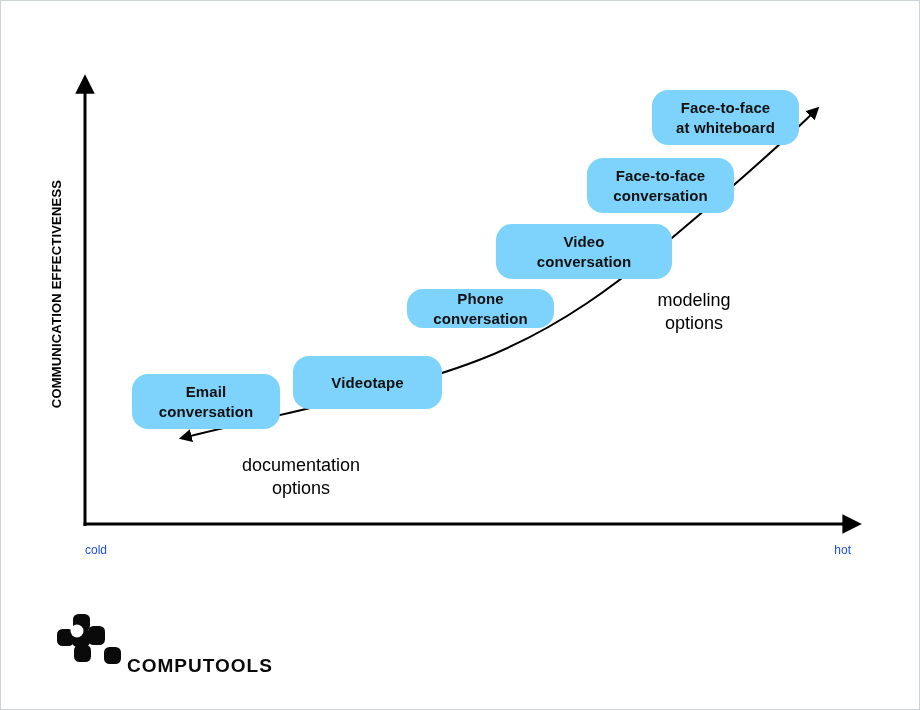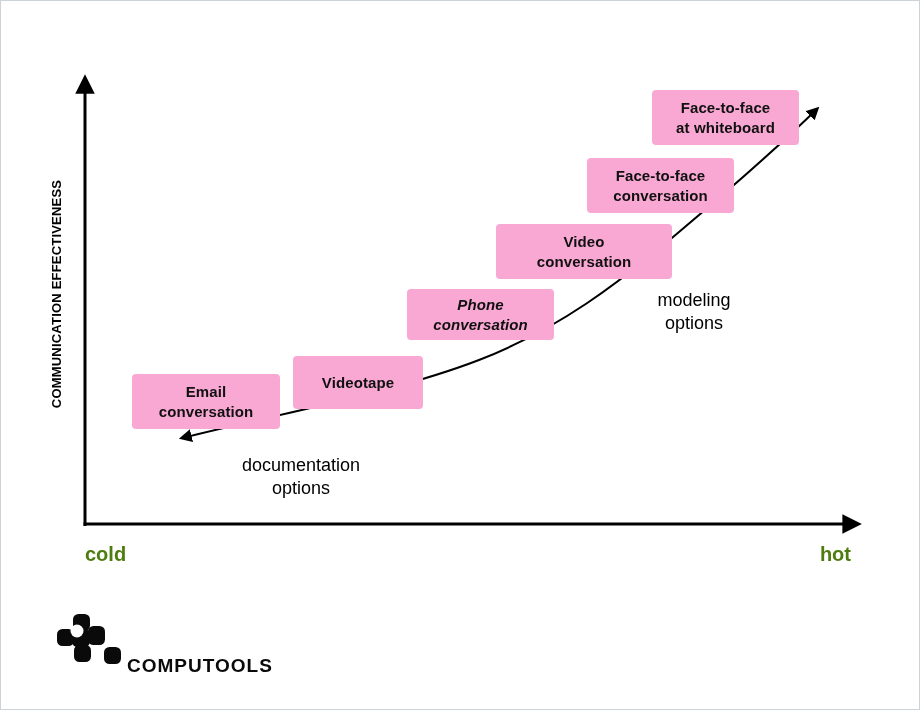--- a/index.html
+++ b/index.html
@@ -18,22 +18,22 @@
   }
   svg.layer {
     position: absolute;
     left: 0;
     top: 0;
     width: 920px;
     height: 710px;
   }
   .node {
     position: absolute;
-    background: #f9a8d4;
-    border-radius: 4px;
+    background: #7dd3fc;
+    border-radius: 16px;
     display: flex;
     align-items: center;
     justify-content: center;
     text-align: center;
   }
   .node-label {
     font-size: 15px;
     font-weight: 700;
     color: #101010;
     line-height: 1.28;
@@ -61,23 +61,23 @@
     height: 16px;
     text-align: center;
     transform: rotate(-90deg);
   }
   .axis-label-x {
     width: 600px;
     text-align: center;
   }
   .tick-label {
     position: absolute;
-    font-size: 20px;
-    font-weight: 700;
-    color: #4d7c0f;
+    font-size: 12px;
+    font-weight: 400;
+    color: #1d4ed8;
   }
   .tick-hot { width: 60px; text-align: right; }
   .logo-text {
     position: absolute;
     left: 126px;
     top: 637px;
     font-size: 19px;
     font-weight: 700;
     color: #0a0a0a;
     letter-spacing: 1px;
@@ -110,24 +110,24 @@
 
   <div class="annotation" style="left:210px; top:453px; width:180px;">documentation
 options</div>
   <div class="annotation" style="left:603px; top:288px; width:180px;">modeling
 options</div>
 
   <div class="node" style="left:131px; top:373px; width:148px; height:55px;">
     <div class="node-label">Email
 conversation</div>
   </div>
-  <div class="node" style="left:292px; top:355px; width:130px; height:53px;">
+  <div class="node" style="left:292px; top:355px; width:149px; height:53px;">
     <div class="node-label">Videotape</div>
   </div>
-  <div class="node" style="left:406px; top:288px; width:147px; height:51px;font-style:italic;">
+  <div class="node" style="left:406px; top:288px; width:147px; height:39px;">
     <div class="node-label">Phone
 conversation</div>
   </div>
   <div class="node" style="left:495px; top:223px; width:176px; height:55px;">
     <div class="node-label">Video
 conversation</div>
   </div>
   <div class="node" style="left:586px; top:157px; width:147px; height:55px;">
     <div class="node-label">Face-to-face
 conversation</div>

